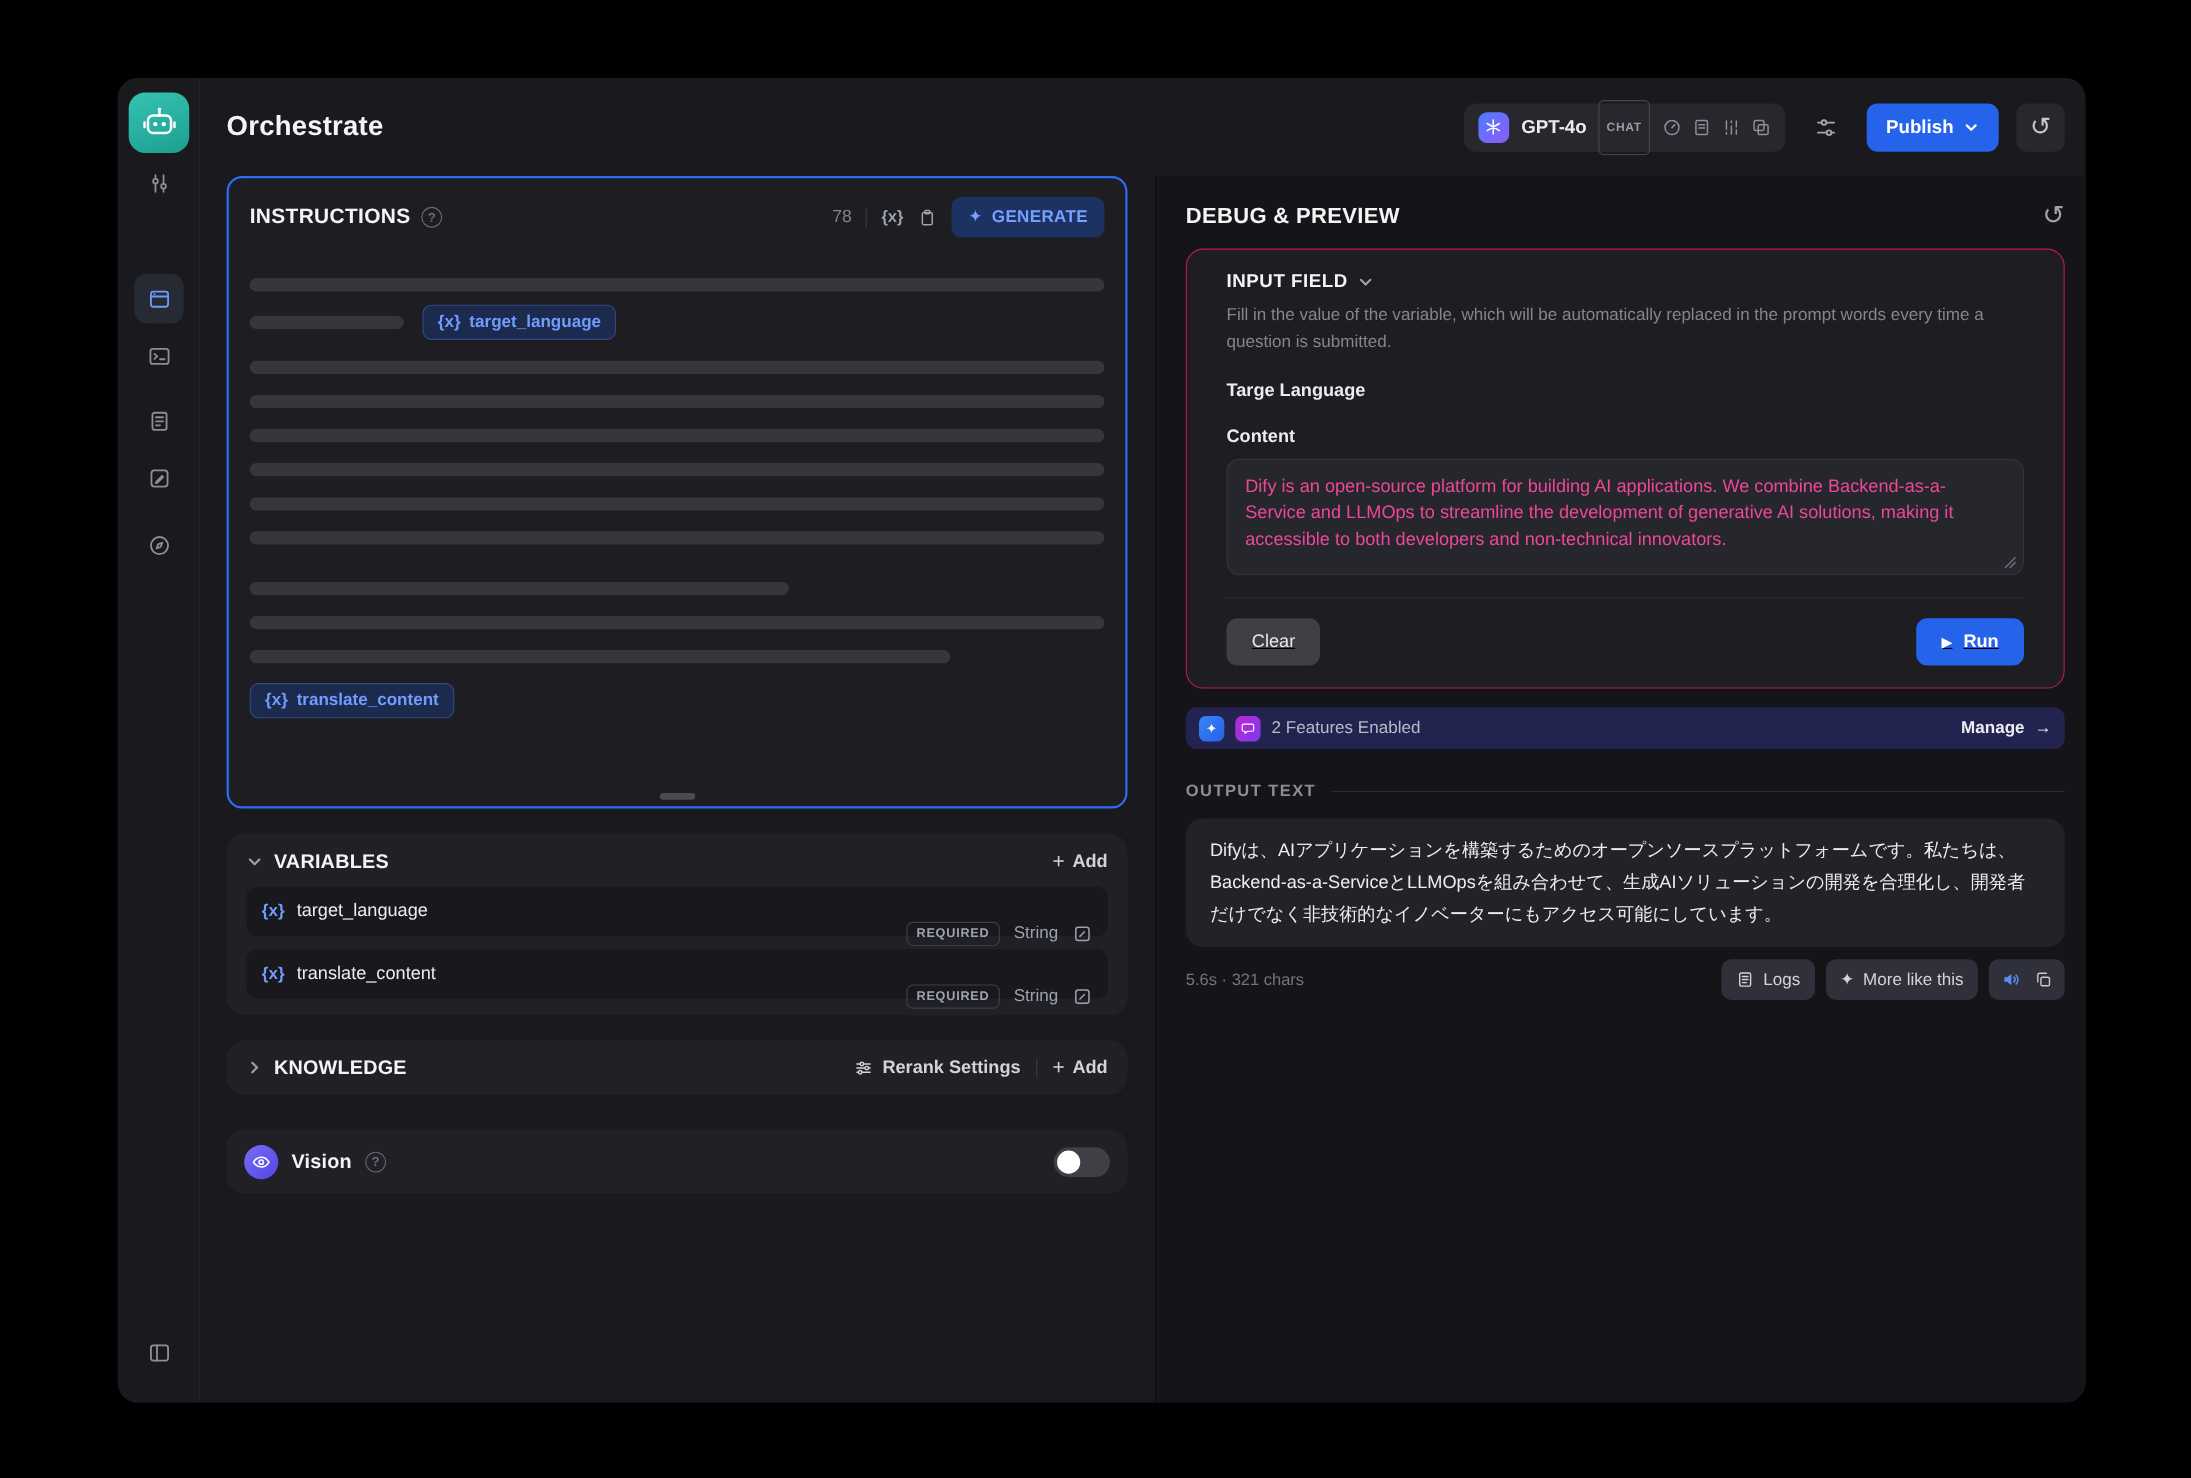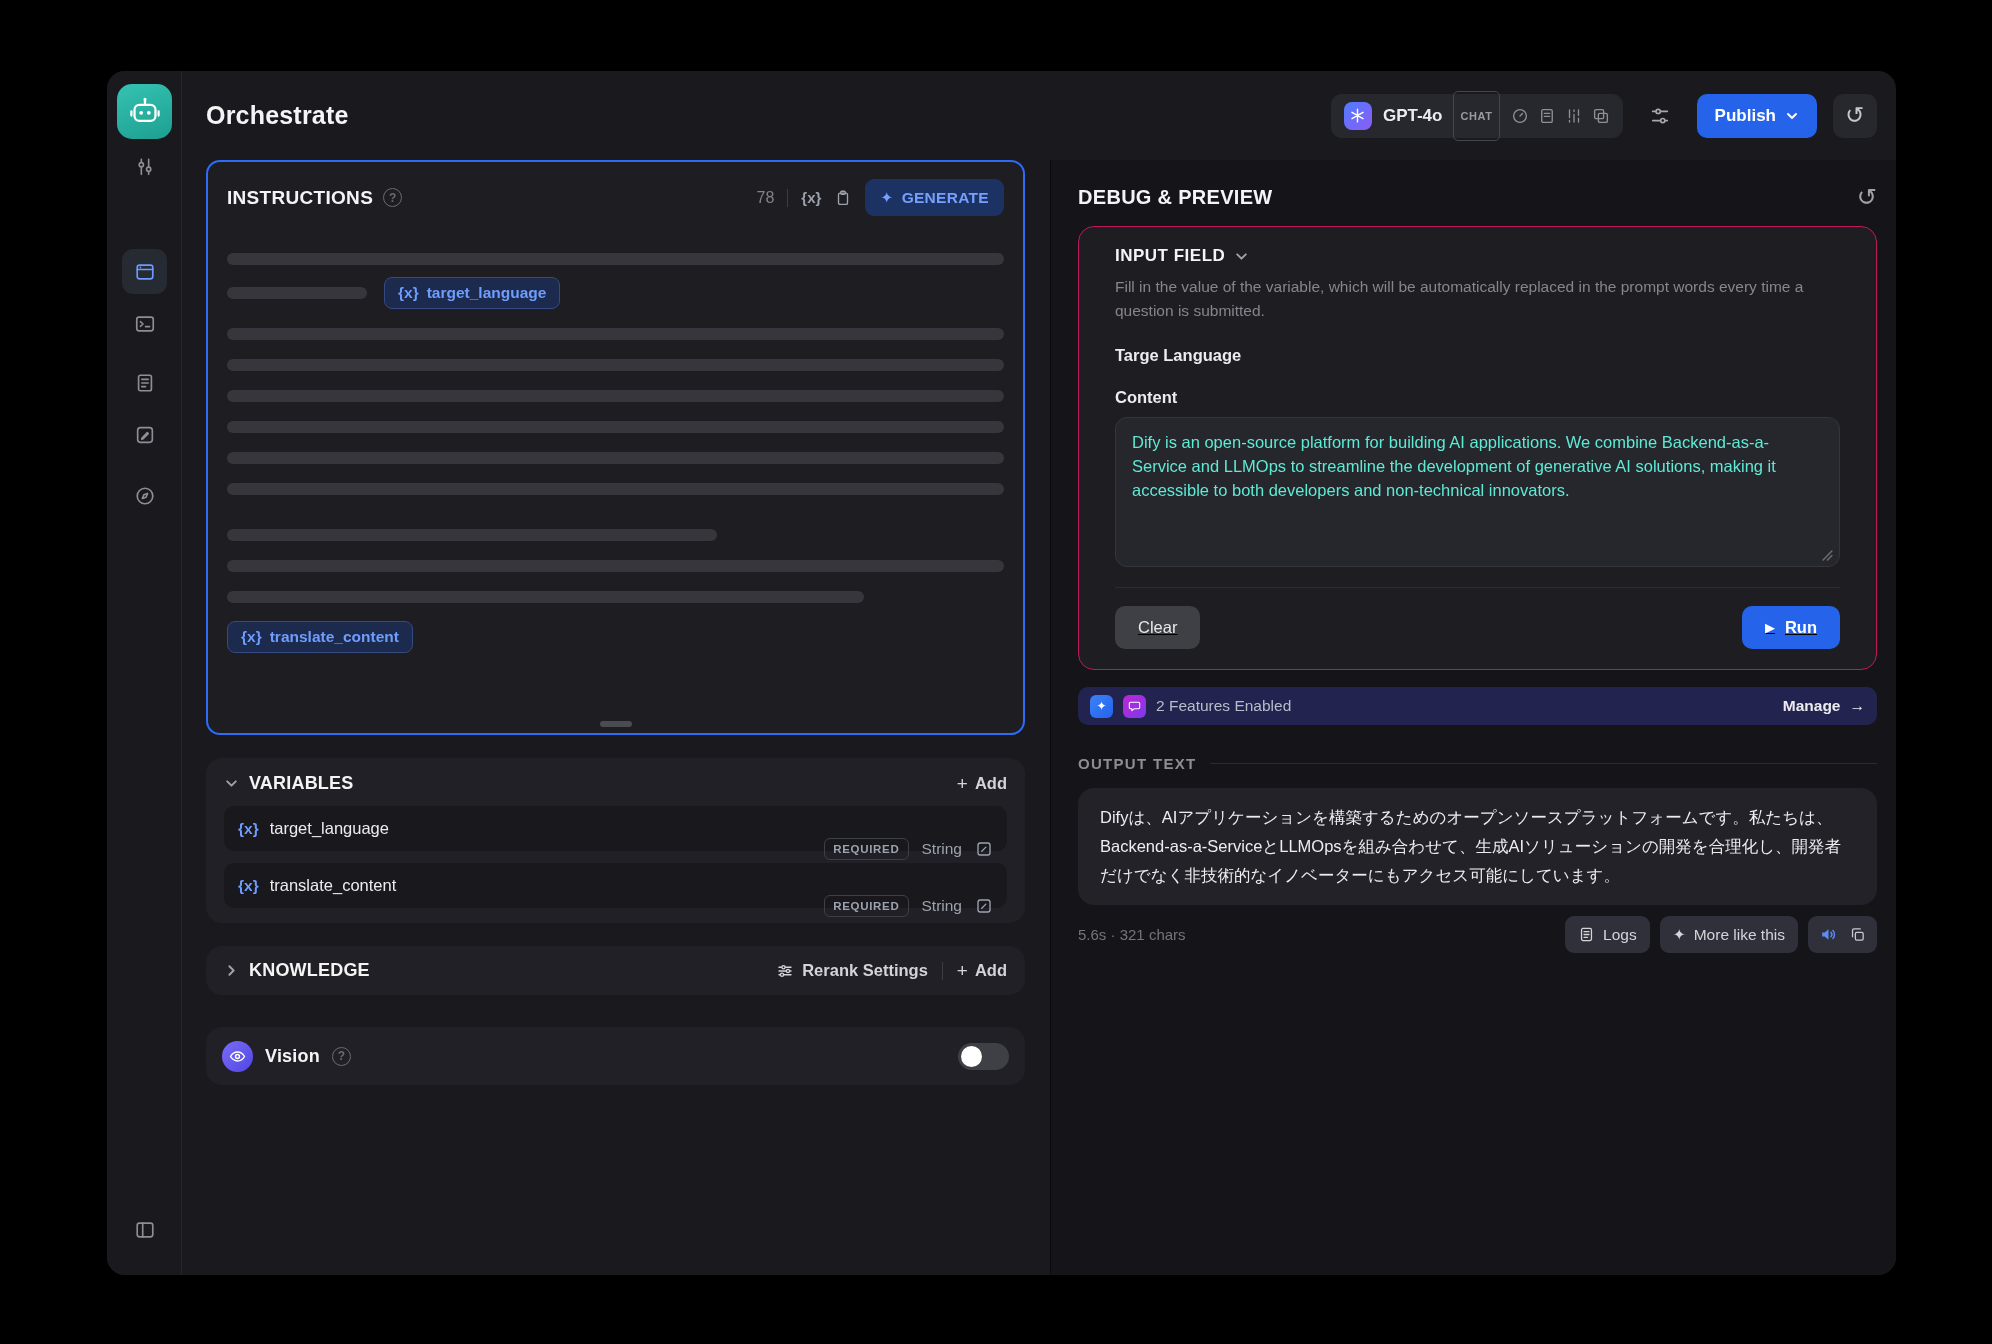--- a/index.html
+++ b/index.html
@@ -87,22 +87,22 @@
   .debug-title { font-size:20px; font-weight:700; color:#f4f4f5; letter-spacing:.3px; }
   .reset-btn { margin-left:auto; font-size:24px; color:#a1a1aa; cursor:pointer; line-height:1; }
   .input-card { border:1px solid #be185d; background:#1d1d22; border-radius:16px; padding:19px 36px 20px; }
   .if-head { display:flex; align-items:center; gap:9px; color:#a1a1aa; cursor:pointer; }
   .if-title { font-size:17px; font-weight:700; color:#f4f4f5; letter-spacing:.5px; }
   .if-desc { margin-top:9px; font-size:15.5px; line-height:24px; color:#85858e; }
   .field-label { margin-top:23px; font-size:16.5px; font-weight:600; color:#ececf0; }
   .select { margin-top:10px; height:45px; background:#26262d; border-radius:10px; display:flex; align-items:center;
             padding:0 16px; font-size:16.5px; color:#e4e4e7; cursor:pointer; }
   .select .chev { margin-left:auto; color:#8f8f98; }
-  .textarea { margin-top:10px; height:150px; background:#26262d; border:1px solid #35353c; border-radius:12px;
-              padding:12px 16px; font-size:16.5px; line-height:24px; color:#5eead4; position:relative; overflow:hidden; cursor:text; }
+  .textarea { margin-top:10px; height:106px; background:#26262d; border:1px solid #35353c; border-radius:12px;
+              padding:12px 16px; font-size:16.5px; line-height:24px; color:#ec4899; position:relative; overflow:hidden; cursor:text; }
   .resize-corner { position:absolute; right:6px; bottom:5px; }
   .if-footer { margin-top:20px; border-top:1px solid #2c2c33; padding-top:18px;
                display:flex; align-items:center; justify-content:space-between;text-decoration:underline; }
   .clear-btn { height:43px; background:#3f3f46; border-radius:10px; padding:0 23px; color:#e8e8ec;
                font-size:16.5px; display:flex; align-items:center; cursor:pointer; }
   .run-btn { height:43px; background:#2563eb; border-radius:10px; padding:0 23px; color:#fff; font-weight:600;
              font-size:16.5px; display:flex; align-items:center; gap:10px; cursor:pointer; }
   .play-glyph { font-size:13px; }
   .features-bar { margin-top:17px; height:38px; background:#232350; border-radius:10px;
                   display:flex; align-items:center; gap:10px; padding:0 12px; }

